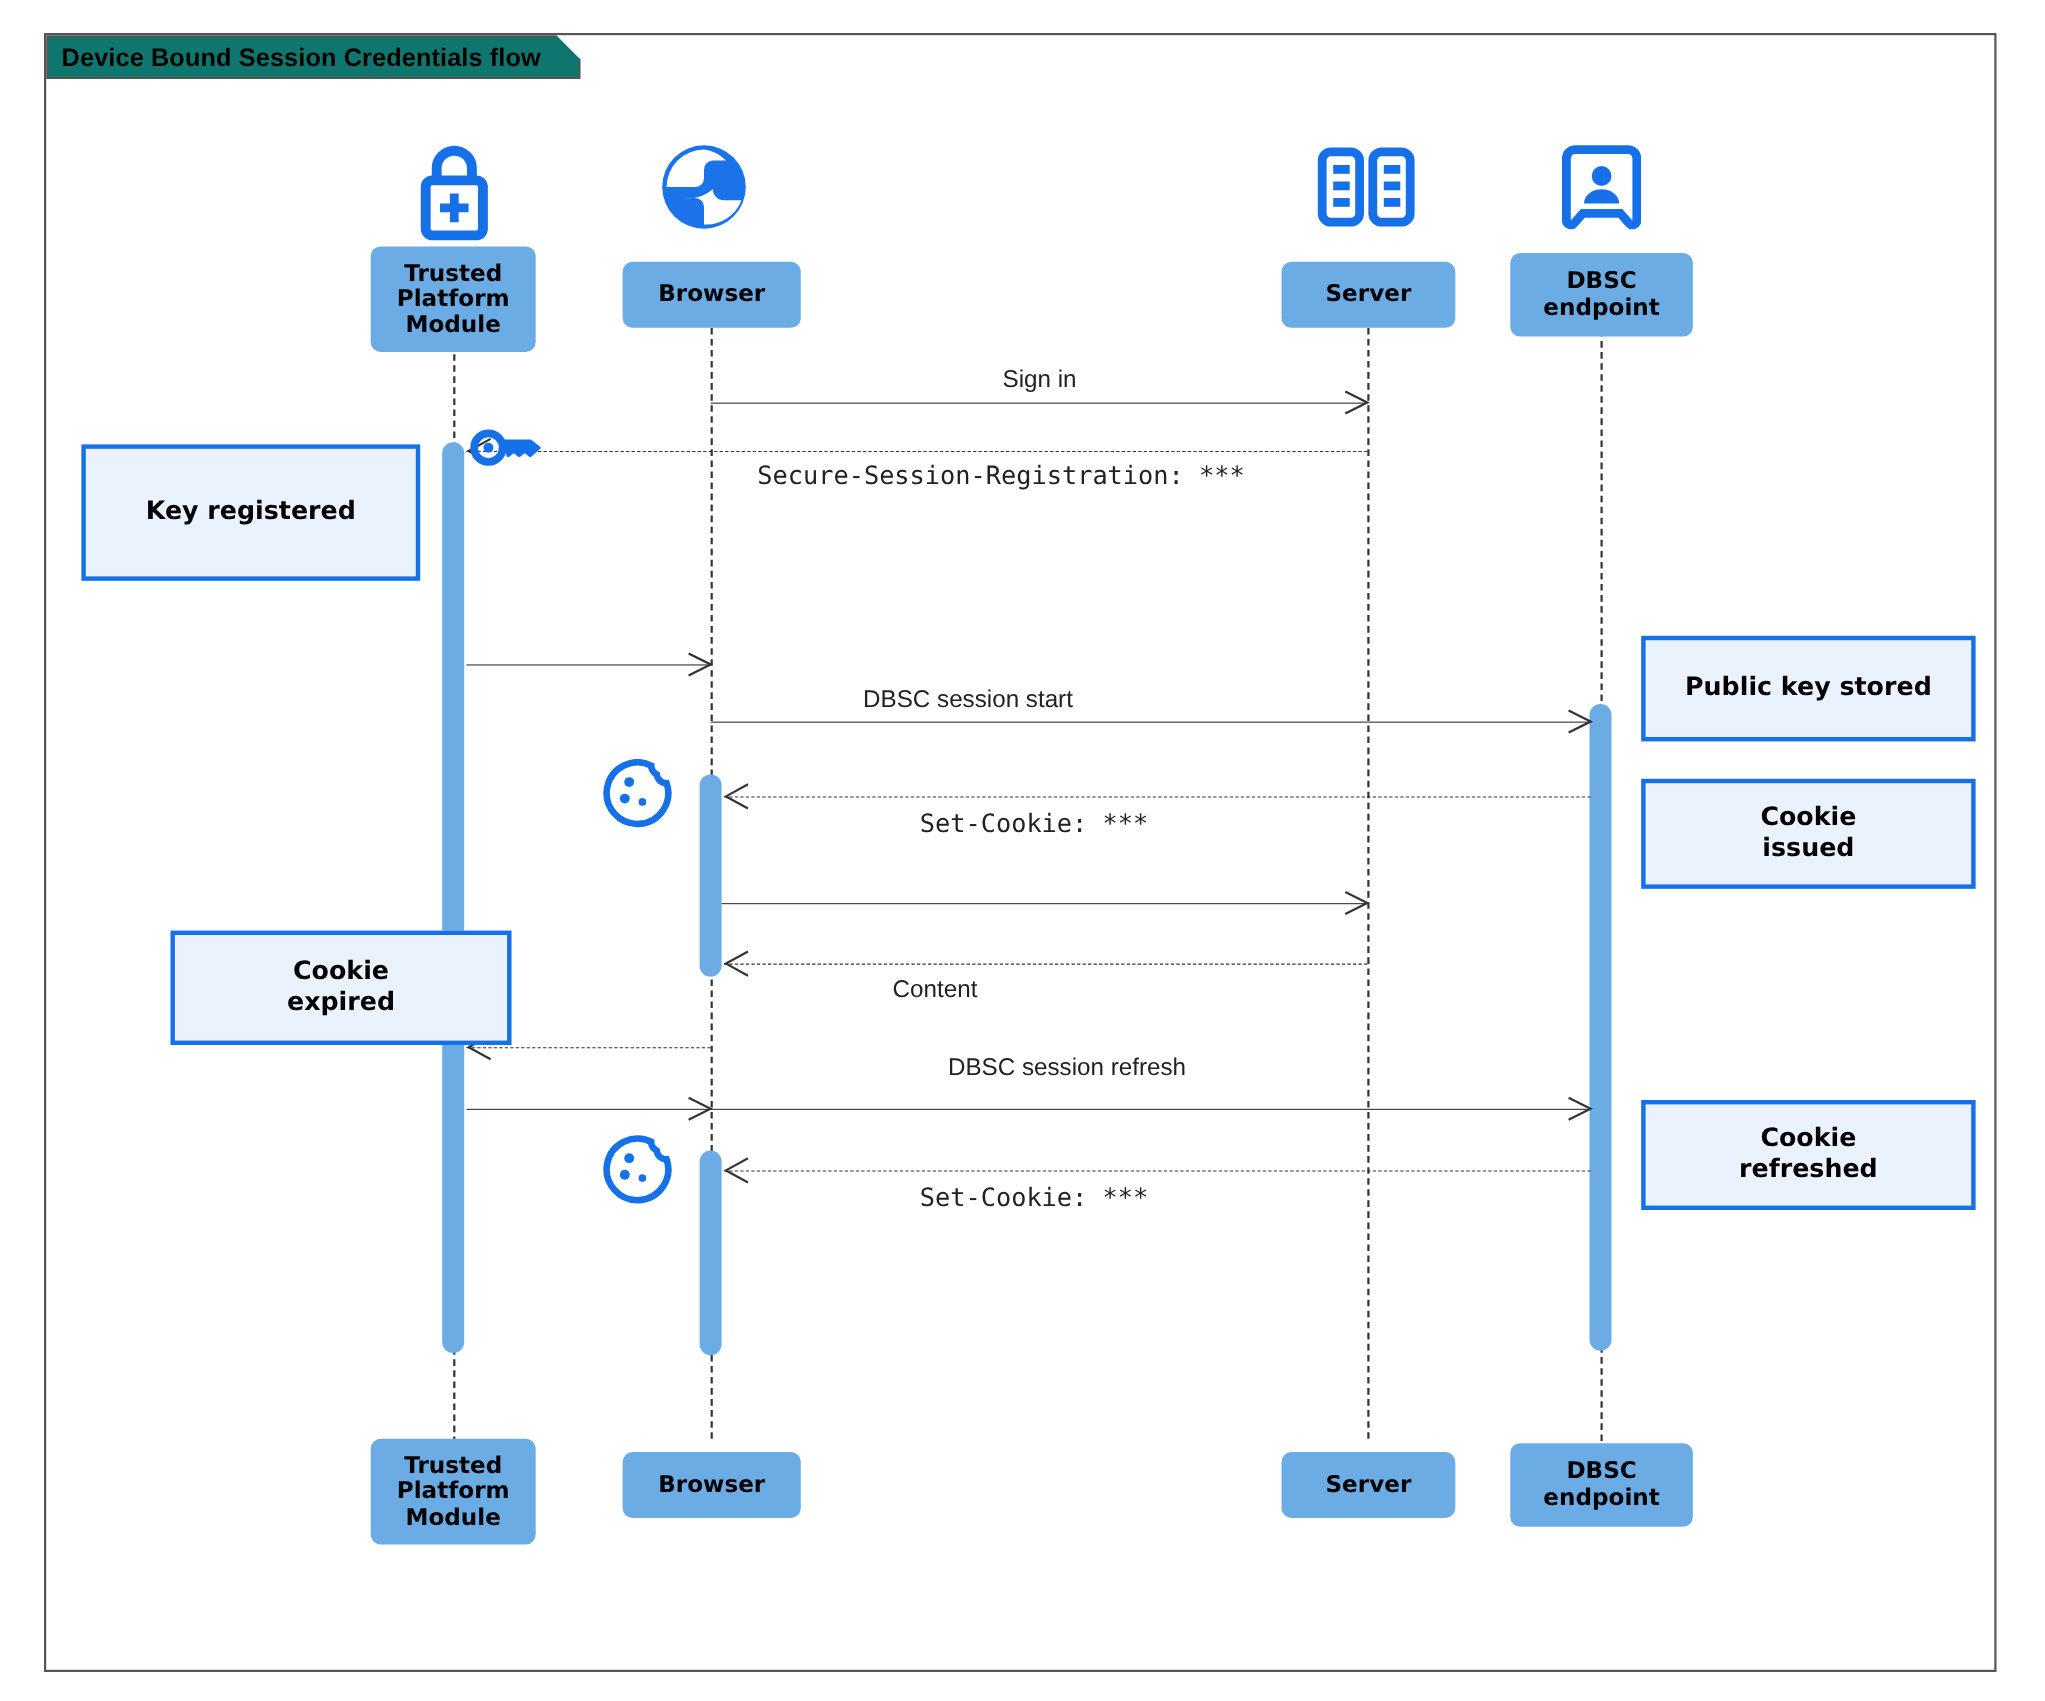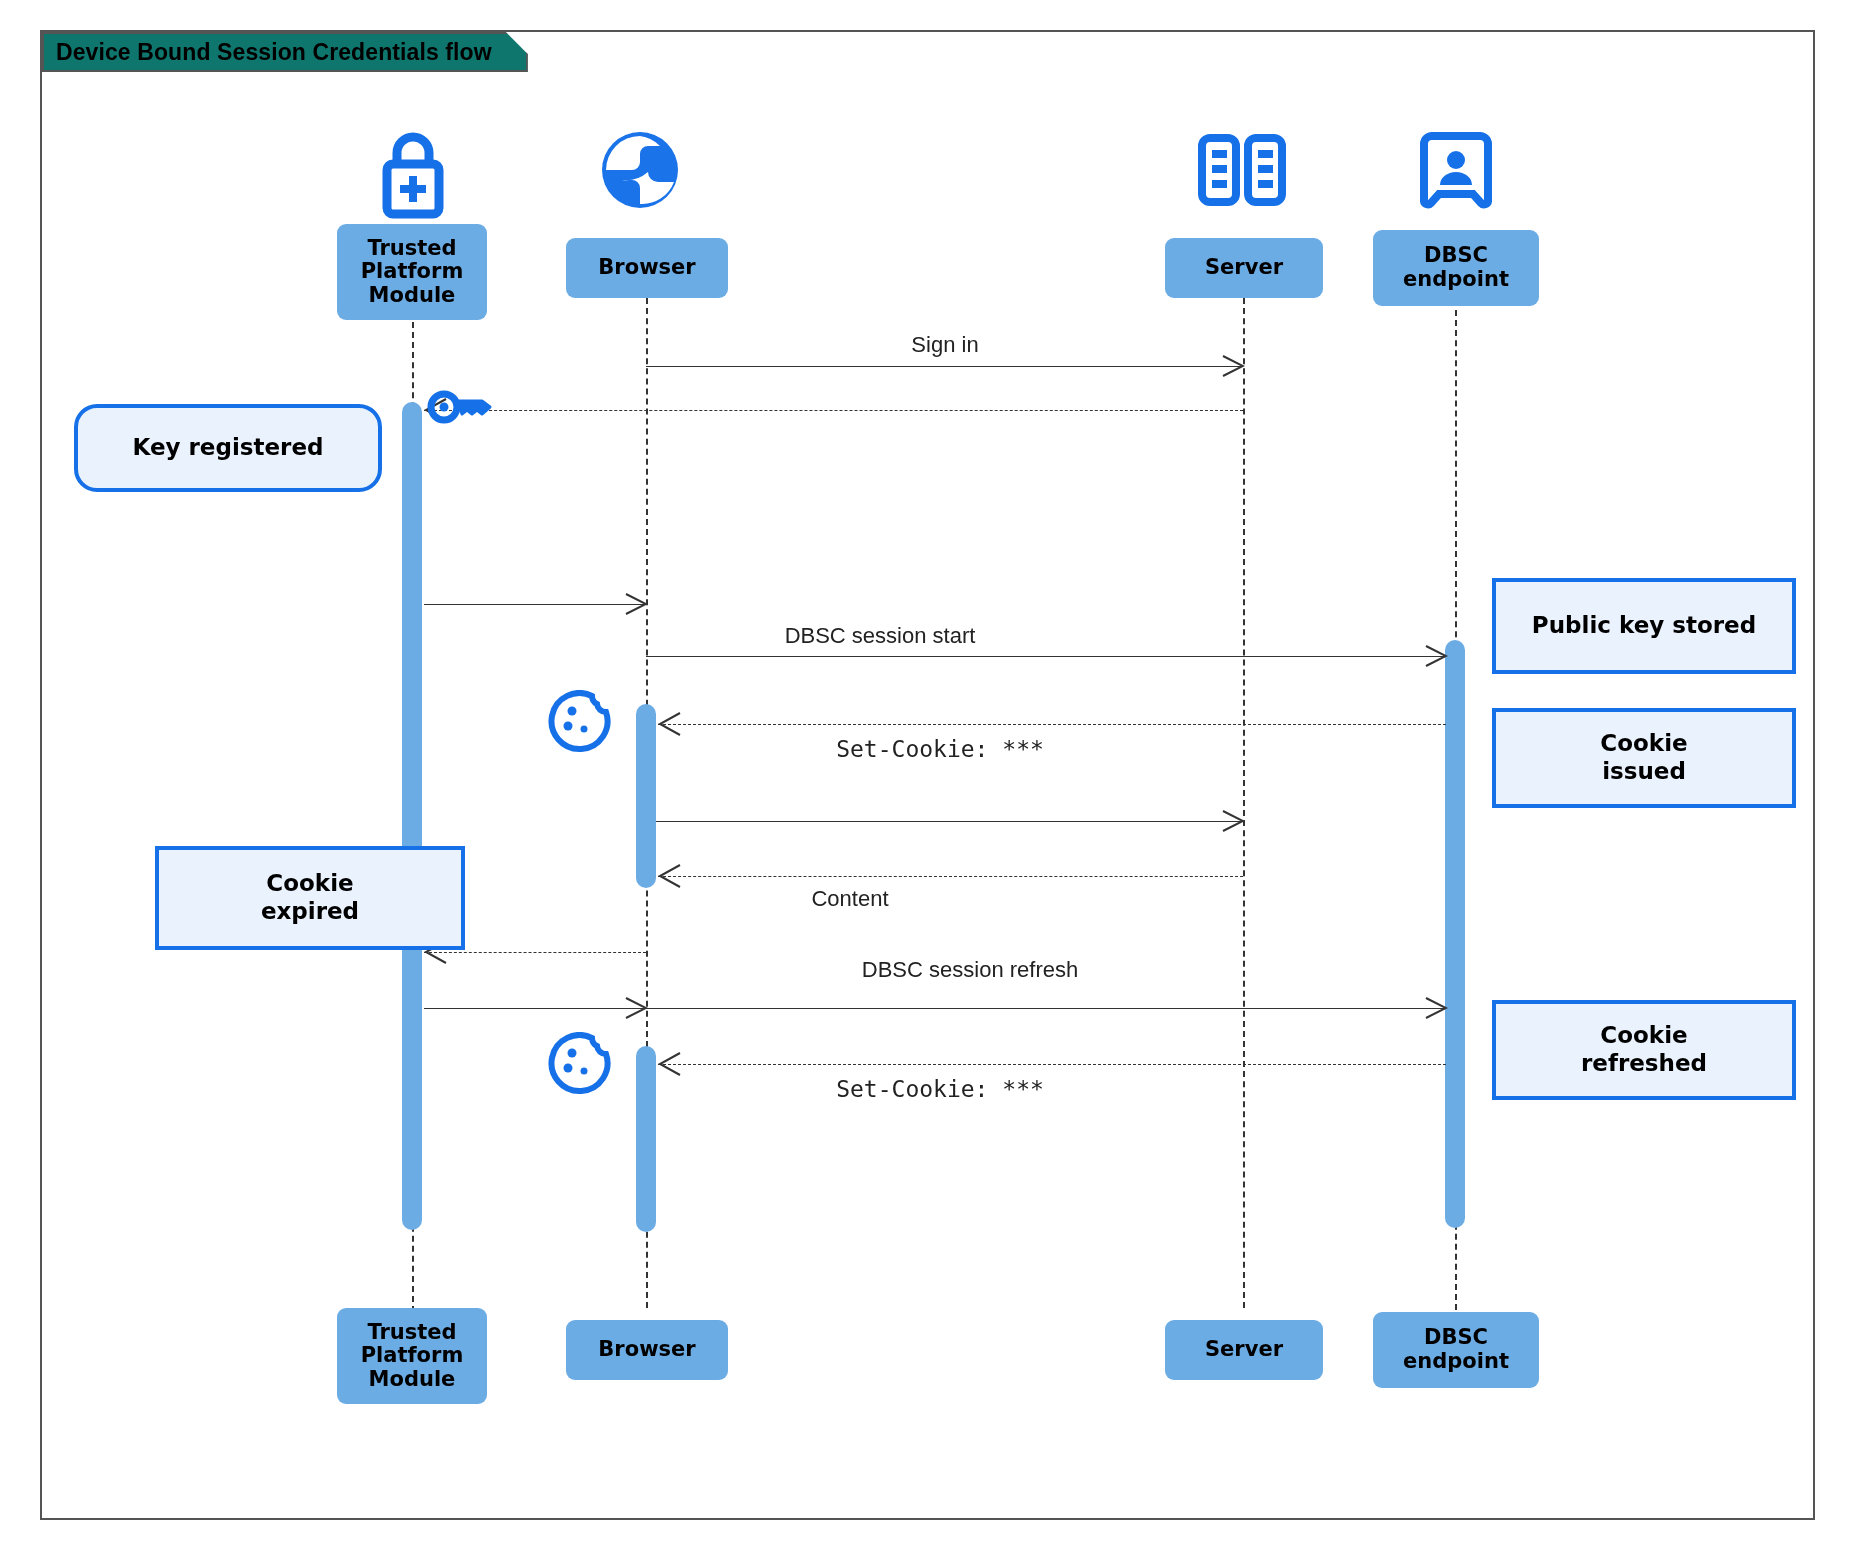--- a/index.html
+++ b/index.html
@@ -155,20 +155,21 @@
     </svg>
   </div>
   <div class="msg-label" style="left:795px;top:332px;width:300px;">Sign in</div>
 
   <div class="msg-line dashed" style="left:424px;top:410px;width:819px;"></div>
   <div style="position:absolute;left:424px;top:410px;">
     <svg width="26" height="26" viewBox="0 0 26 26" style="position:absolute;left:-2px;top:-13px;">
       <path d="M24 2 L4 13 L24 24" fill="none" stroke="#333" stroke-width="2"></path>
     </svg>
   </div>
+  <div class="msg-label mono" style="left:560px;top:420px;width:700px;">Secure-Session-Registration: ***</div>
 
   <div class="msg-line" style="left:424px;top:604px;width:222px;"></div>
   <div style="position:absolute;left:624px;top:604px;">
     <svg width="24" height="24" viewBox="0 0 24 24" style="position:absolute;left:0;top:-12px;">
       <path d="M2 2 L22 12 L2 22" fill="none" stroke="#333" stroke-width="2"></path>
     </svg>
   </div>
 
   <div class="msg-line" style="left:646px;top:656px;width:800px;"></div>
   <div style="position:absolute;left:1424px;top:656px;">
@@ -248,21 +249,21 @@
 
   <div class="icon" style="left:548px;top:1032px;">
     <svg width="64" height="64" viewBox="0 0 64 64">
       <path d="M44 6 a28 28 0 1 0 14 16 a9 9 0 0 1 -9 -8 a9 9 0 0 1 -5 -8z" fill="#fff" stroke="#1671e8" stroke-width="6"></path>
       <circle cx="24" cy="21" r="4.5" fill="#1671e8"></circle>
       <circle cx="20" cy="36" r="4.5" fill="#1671e8"></circle>
       <circle cx="36" cy="39" r="3.5" fill="#1671e8"></circle>
     </svg>
   </div>
 
-  <div class="note" style="left:74px;top:404px;width:308px;height:88px;border-radius:23px;">
+  <div class="note" style="left:74px;top:404px;width:308px;height:124px;">
     <span style="white-space:pre-line;">Key registered</span>
   </div>
 
 
   <div class="note" style="left:155px;top:846px;width:310px;height:104px;">
     <span style="white-space:pre-line;">Cookie
 expired</span>
   </div>
 
   <div class="note" style="left:1492px;top:578px;width:304px;height:96px;">

